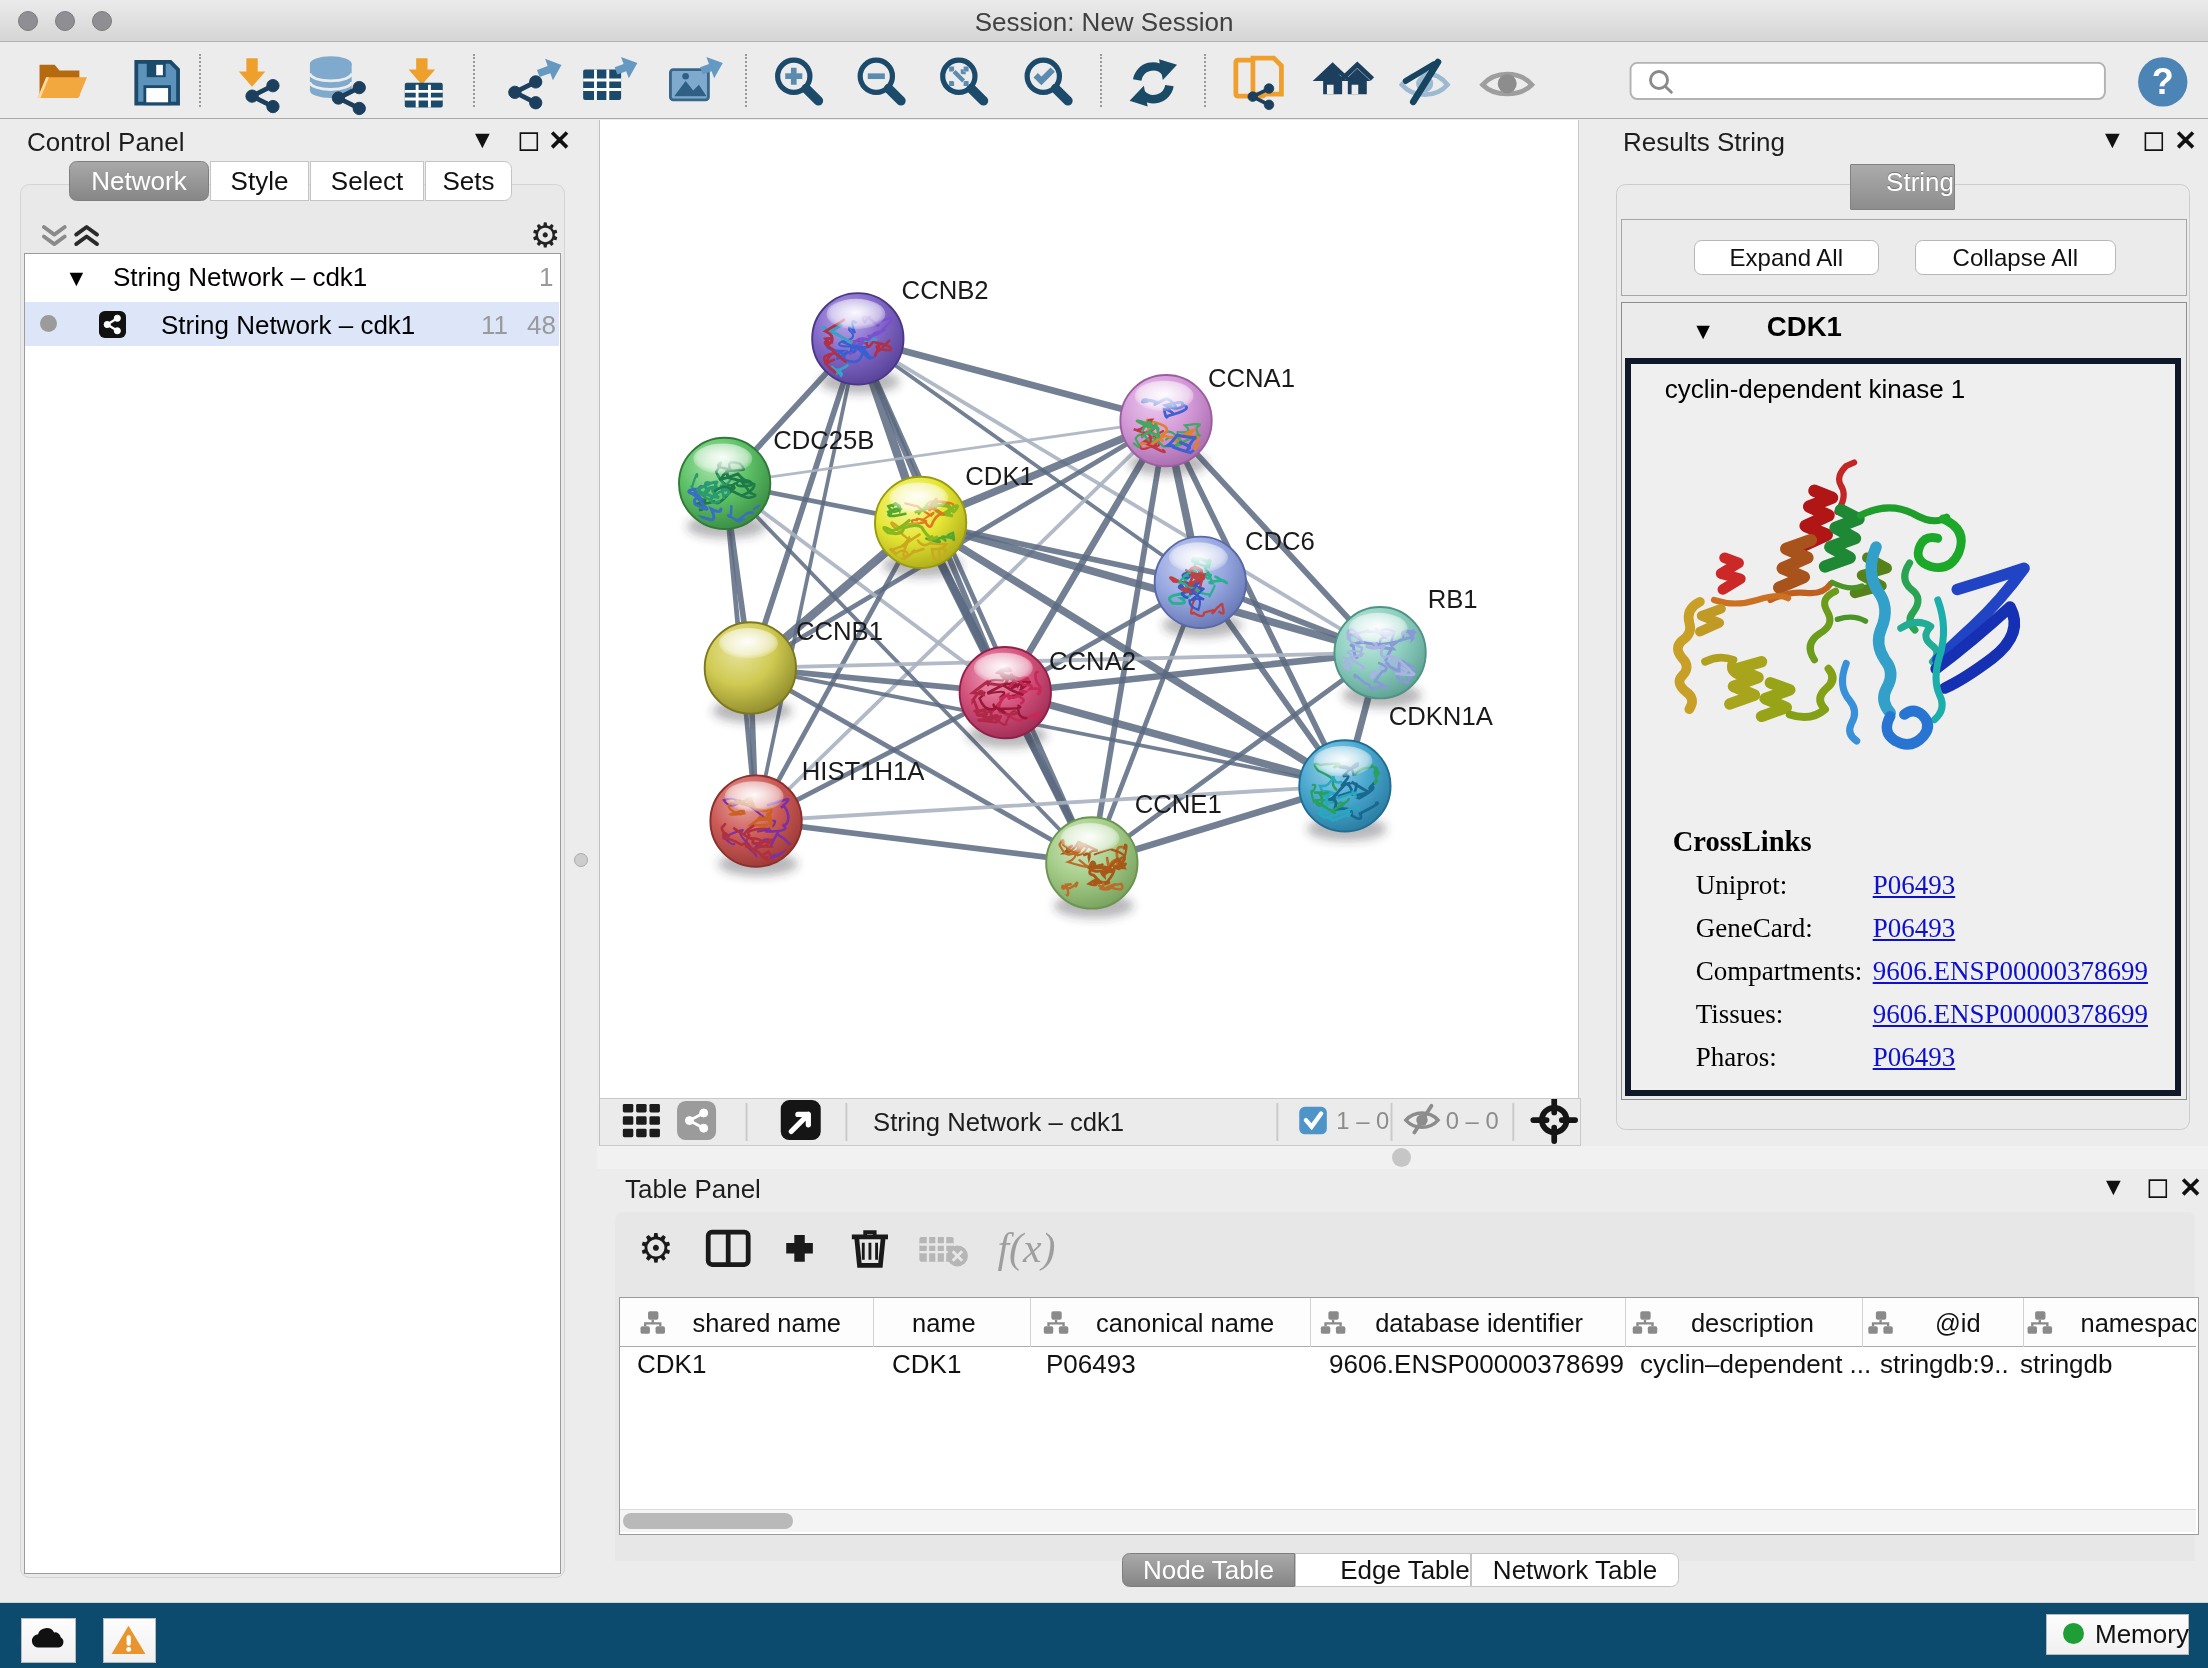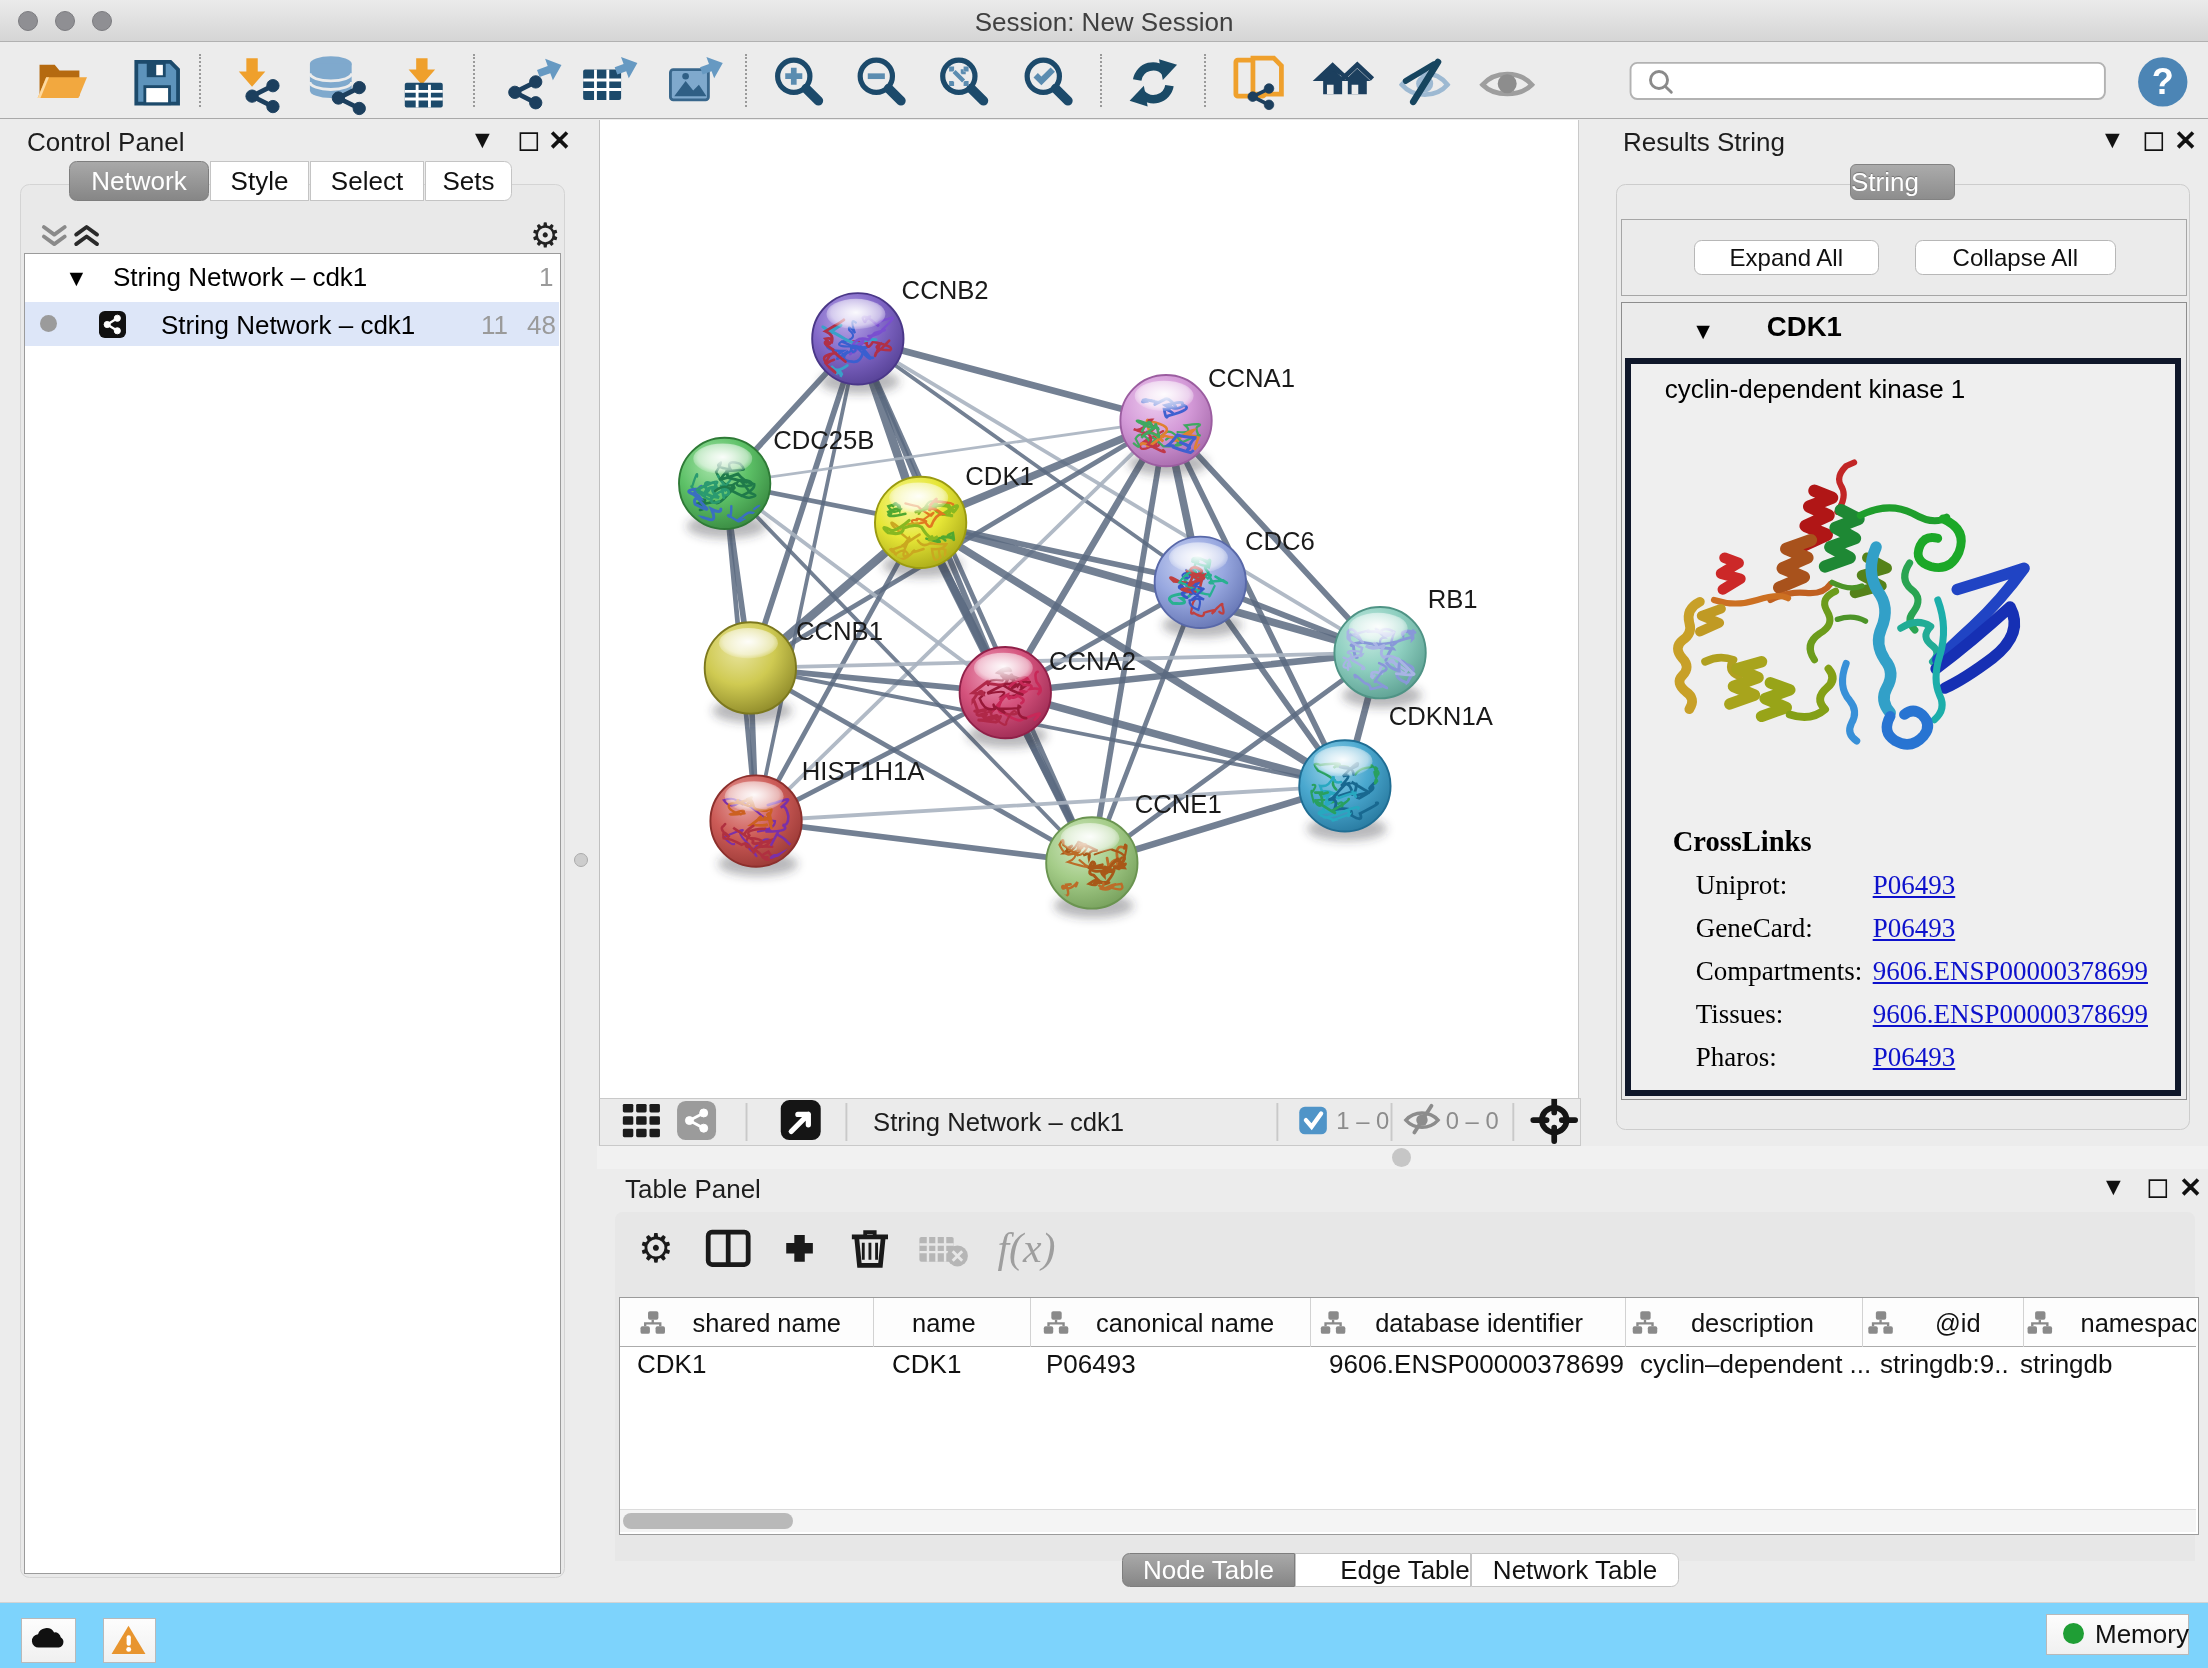--- a/index.html
+++ b/index.html
@@ -39,23 +39,23 @@
 
   
   #canvas { left:599px; top:120px; width:980px; height:978px; background:#fff;
     border-left:1.9px solid #c0c0c0; border-right:1px solid #c9c9c9; }
   #nettools { left:599px; top:1098px; width:982px; height:48px; background:#ebebeb;
     border:1px solid #c9c9c9; border-left:1.9px solid #c0c0c0; }
   #dragstrip { left:597px; top:1146px; width:1611px; height:23px; background:#f1f1f1; }
 
   
   #rpanel { left:1581px; top:120px; width:628px; height:1026px; background:#ececec; }
-  #stringtab { position:absolute; z-index:3; left:269px; top:44px; width:105px; height:36px;
-    background:linear-gradient(#ababab,#8d8d8d); border:1px solid #828282; border-radius:6px;
-    color:#fff; font-size:26px; text-align:left; line-height:34px;
+  #stringtab { position:absolute; z-index:3; left:269px; top:44px; width:105px; height:46px;
+    background:linear-gradient(#ababab,#8d8d8d); border:1px solid #828282; border-radius:1px;
+    color:#fff; font-size:26px; text-align:right; line-height:34px;
     text-shadow:0 -1px 1px rgba(0,0,0,.3); }
   #rbody { position:absolute; left:35px; top:64px; width:574px; height:946px;
     background:#ebebeb; border:1px solid #cccccc; border-radius:9.5px; }
   #rsec1 { position:absolute; left:3.8px; top:34px; width:566px; height:77px;
     border:1.9px solid #a6a6a6; background:#ebebeb; }
   .rbtn { position:absolute; top:20px; height:35px; background:#fff; border:1px solid #b7b7b7;
     border-radius:7.6px; font-size:24px; color:#111; text-align:center; line-height:33px; }
   #rsec2 { position:absolute; left:3.8px; top:117px; width:566px; height:798px;
     border:1.9px solid #8d8d8d; background:#ebebeb; }
   #rsec2in { position:absolute; left:2.9px; top:55px; width:556px; height:738px;
@@ -67,21 +67,21 @@
     background:#e7e7e7; border-radius:7.6px 7.6px 0 0; }
   #tbl { position:absolute; left:20px; top:128px; width:1580px; height:238px;
     background:#fff; border:1.9px solid #9b9b9b; }
   .th { position:absolute; top:0; height:49px; border-right:1.9px solid #d2d2d2;
     font-size:26px; color:#111; }
   .td { position:absolute; top:51px; height:44px; font-size:26px; color:#111; }
   .ttab { position:absolute; top:384px; height:34px; background:#fff; border:1px solid #c4c4c4;
     font-size:26px; color:#111; text-align:center; line-height:32px; }
 
   
-  #statusbar { left:0; top:1602px; width:2208px; height:67px; background:#7dd3fc;
+  #statusbar { left:0; top:1602px; width:2208px; height:67px; background:#0c4a6e;
     border-top:1.9px solid #d3d3d3;padding-left:48px; }
   .sbtn { position:absolute; top:15px; height:45px; background:linear-gradient(#fdfdfd,#f0f0f0);
     border:1.9px solid #b9b9b9; }
 </style>
 </head>
 <body>
 <div class="abs" id="titlebar">
   <div class="tl" style="left:18px;"></div>
   <div class="tl" style="left:55px;"></div>
   <div class="tl" style="left:92px;"></div>

